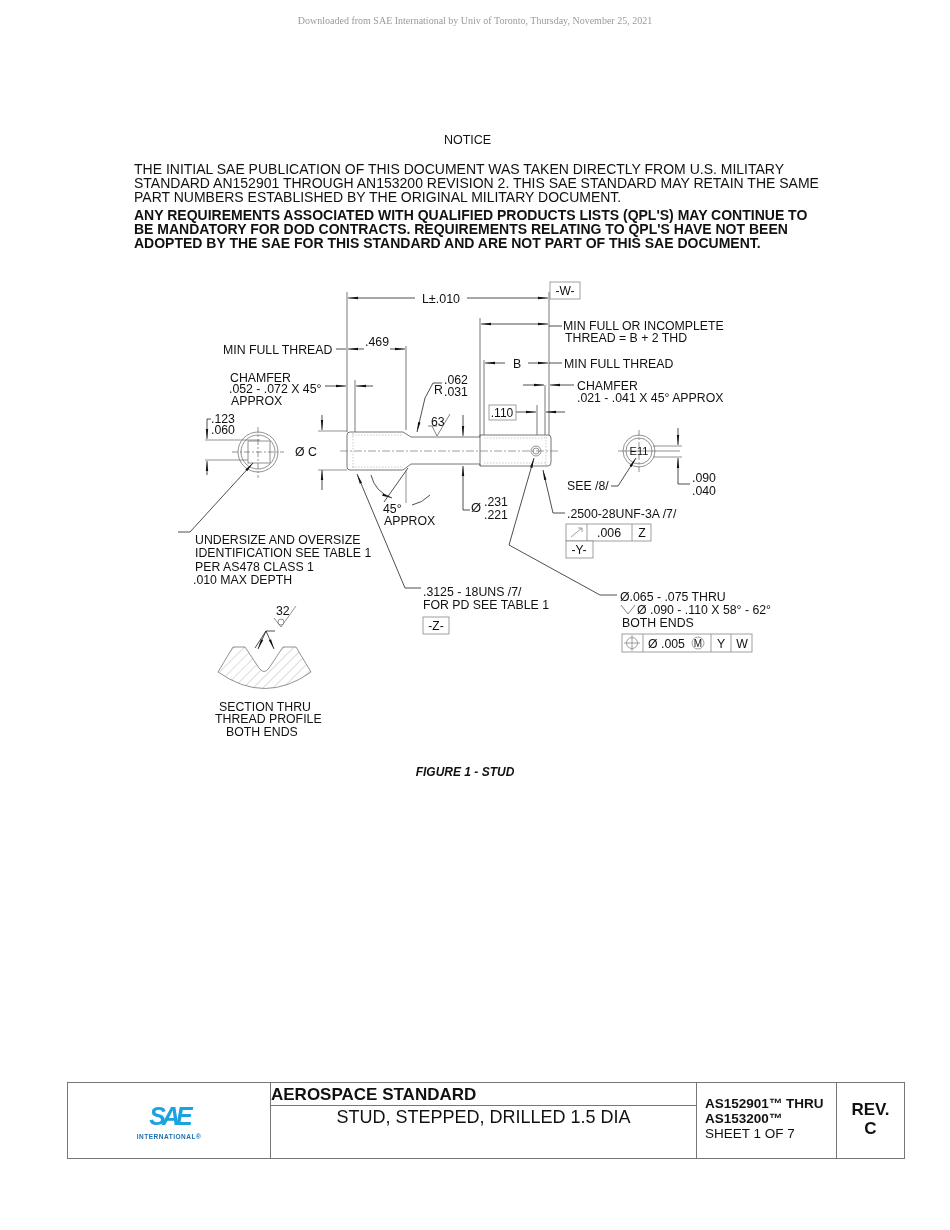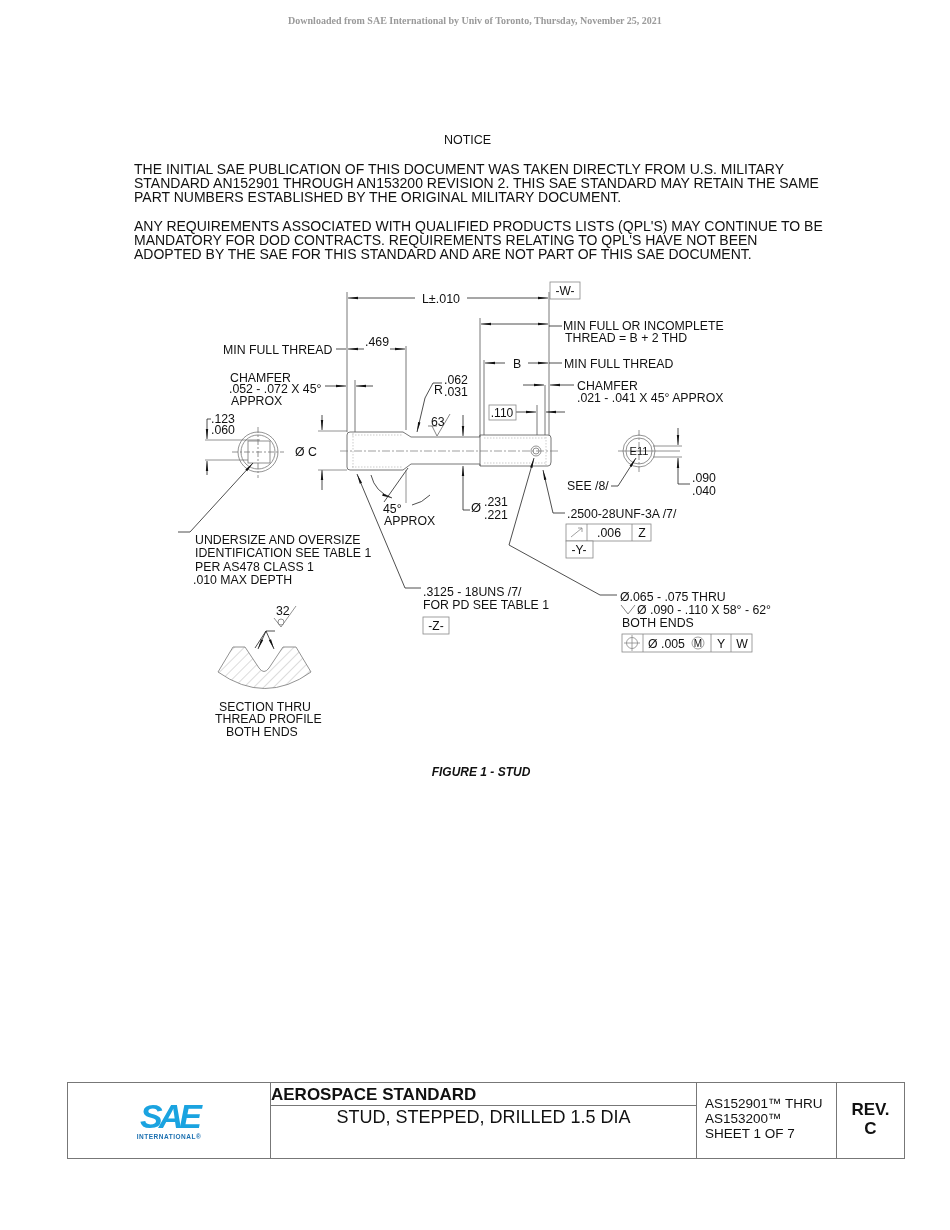--- a/index.html
+++ b/index.html
@@ -1,33 +1,33 @@
 <!DOCTYPE html>
 <html><head>
 <meta charset="utf-8">
 <style>
   html, body { margin:0; padding:0; background:#fff; }
   body { width:950px; height:1230px; position:relative; overflow:hidden; font-family:"Liberation Sans", sans-serif; color:#111; }
-  .watermark { position:absolute; top:15px; left:0; width:950px; text-align:center; font-family:"Liberation Serif", serif; font-size:10px; color:#9a9a9a;font-weight:bold; }
+  .watermark { position:absolute; top:15px; left:0; width:950px; text-align:center; font-family:"Liberation Serif", serif; font-size:10px; color:#9a9a9a; }
   .notice-title { position:absolute; top:133px; left:0; width:935px; text-align:center; font-size:12.5px; }
   .para { position:absolute; left:134px; width:690px; font-size:14px; line-height:14px; }
   #para1 { top:162px; }
-  #para2 { top:219px; }
+  #para2 { top:208px;font-weight:bold; }
   svg#drawing { position:absolute; left:0; top:270px; }
   svg text { font-family:"Liberation Sans", sans-serif; fill:#111; }
-  .fig-caption { position:absolute; top:765px; left:0; width:930px; text-align:center; font-size:12px; font-weight:bold; font-style:italic;margin-left:16px; }
+  .fig-caption { position:absolute; top:765px; left:0; width:930px; text-align:center; font-size:12px; font-weight:bold; font-style:italic; }
   .titleblock { position:absolute; left:67px; top:1082px; width:838px; height:77px; border:1.5px solid #777; box-sizing:border-box; display:flex; }
   .tb-logo { width:202px; border-right:1px solid #777; display:flex; align-items:center; justify-content:center; flex-direction:column; }
-  .sae-mark { font-family:"Liberation Sans", sans-serif; font-weight:bold; font-size:34px; letter-spacing:-4px; line-height:30px; color:#1aa3e0; font-style:italic; }
+  .sae-mark { font-family:"Liberation Sans", sans-serif; font-weight:bold; font-size:25px; letter-spacing:-4px; line-height:30px; color:#1aa3e0; font-style:italic; }
   .sae-sub { font-size:6.5px; font-weight:bold; color:#1a6fb0; letter-spacing:0.5px; margin-top:2px; }
   .tb-mid { width:425px; border-right:1px solid #777; display:flex; flex-direction:column; }
   .tb-head { height:22px; border-bottom:1px solid #777; text-align:left; font-weight:bold; font-size:17px; line-height:23px; }
   .tb-desc { text-align:center; font-size:18px; line-height:14.5px; padding-top:4px; }
   .tb-num { width:140px; border-right:1px solid #777; padding:13px 0 0 8px; box-sizing:border-box; font-size:13.5px; line-height:15px; }
-  .tb-num b { font-weight:normal; }
+  .tb-num b { font-weight:bold; }
   .tb-rev { flex:1; text-align:center; font-weight:bold; font-size:17px; line-height:19px; padding-top:17px; }
 </style>
 </head>
 <body>
 
 <div class="watermark">Downloaded from SAE International by Univ of Toronto, Thursday, November 25, 2021</div>
 <div class="notice-title">NOTICE</div>
 <div class="para" id="para1">THE INITIAL SAE PUBLICATION OF THIS DOCUMENT WAS TAKEN DIRECTLY FROM U.S. MILITARY STANDARD AN152901 THROUGH AN153200 REVISION 2. THIS SAE STANDARD MAY RETAIN THE SAME PART NUMBERS ESTABLISHED BY THE ORIGINAL MILITARY DOCUMENT.</div>
 <div class="para" id="para2">ANY REQUIREMENTS ASSOCIATED WITH QUALIFIED PRODUCTS LISTS (QPL'S) MAY CONTINUE TO BE MANDATORY FOR DOD CONTRACTS. REQUIREMENTS RELATING TO QPL'S HAVE NOT BEEN ADOPTED BY THE SAE FOR THIS STANDARD AND ARE NOT PART OF THIS SAE DOCUMENT.</div>
 

